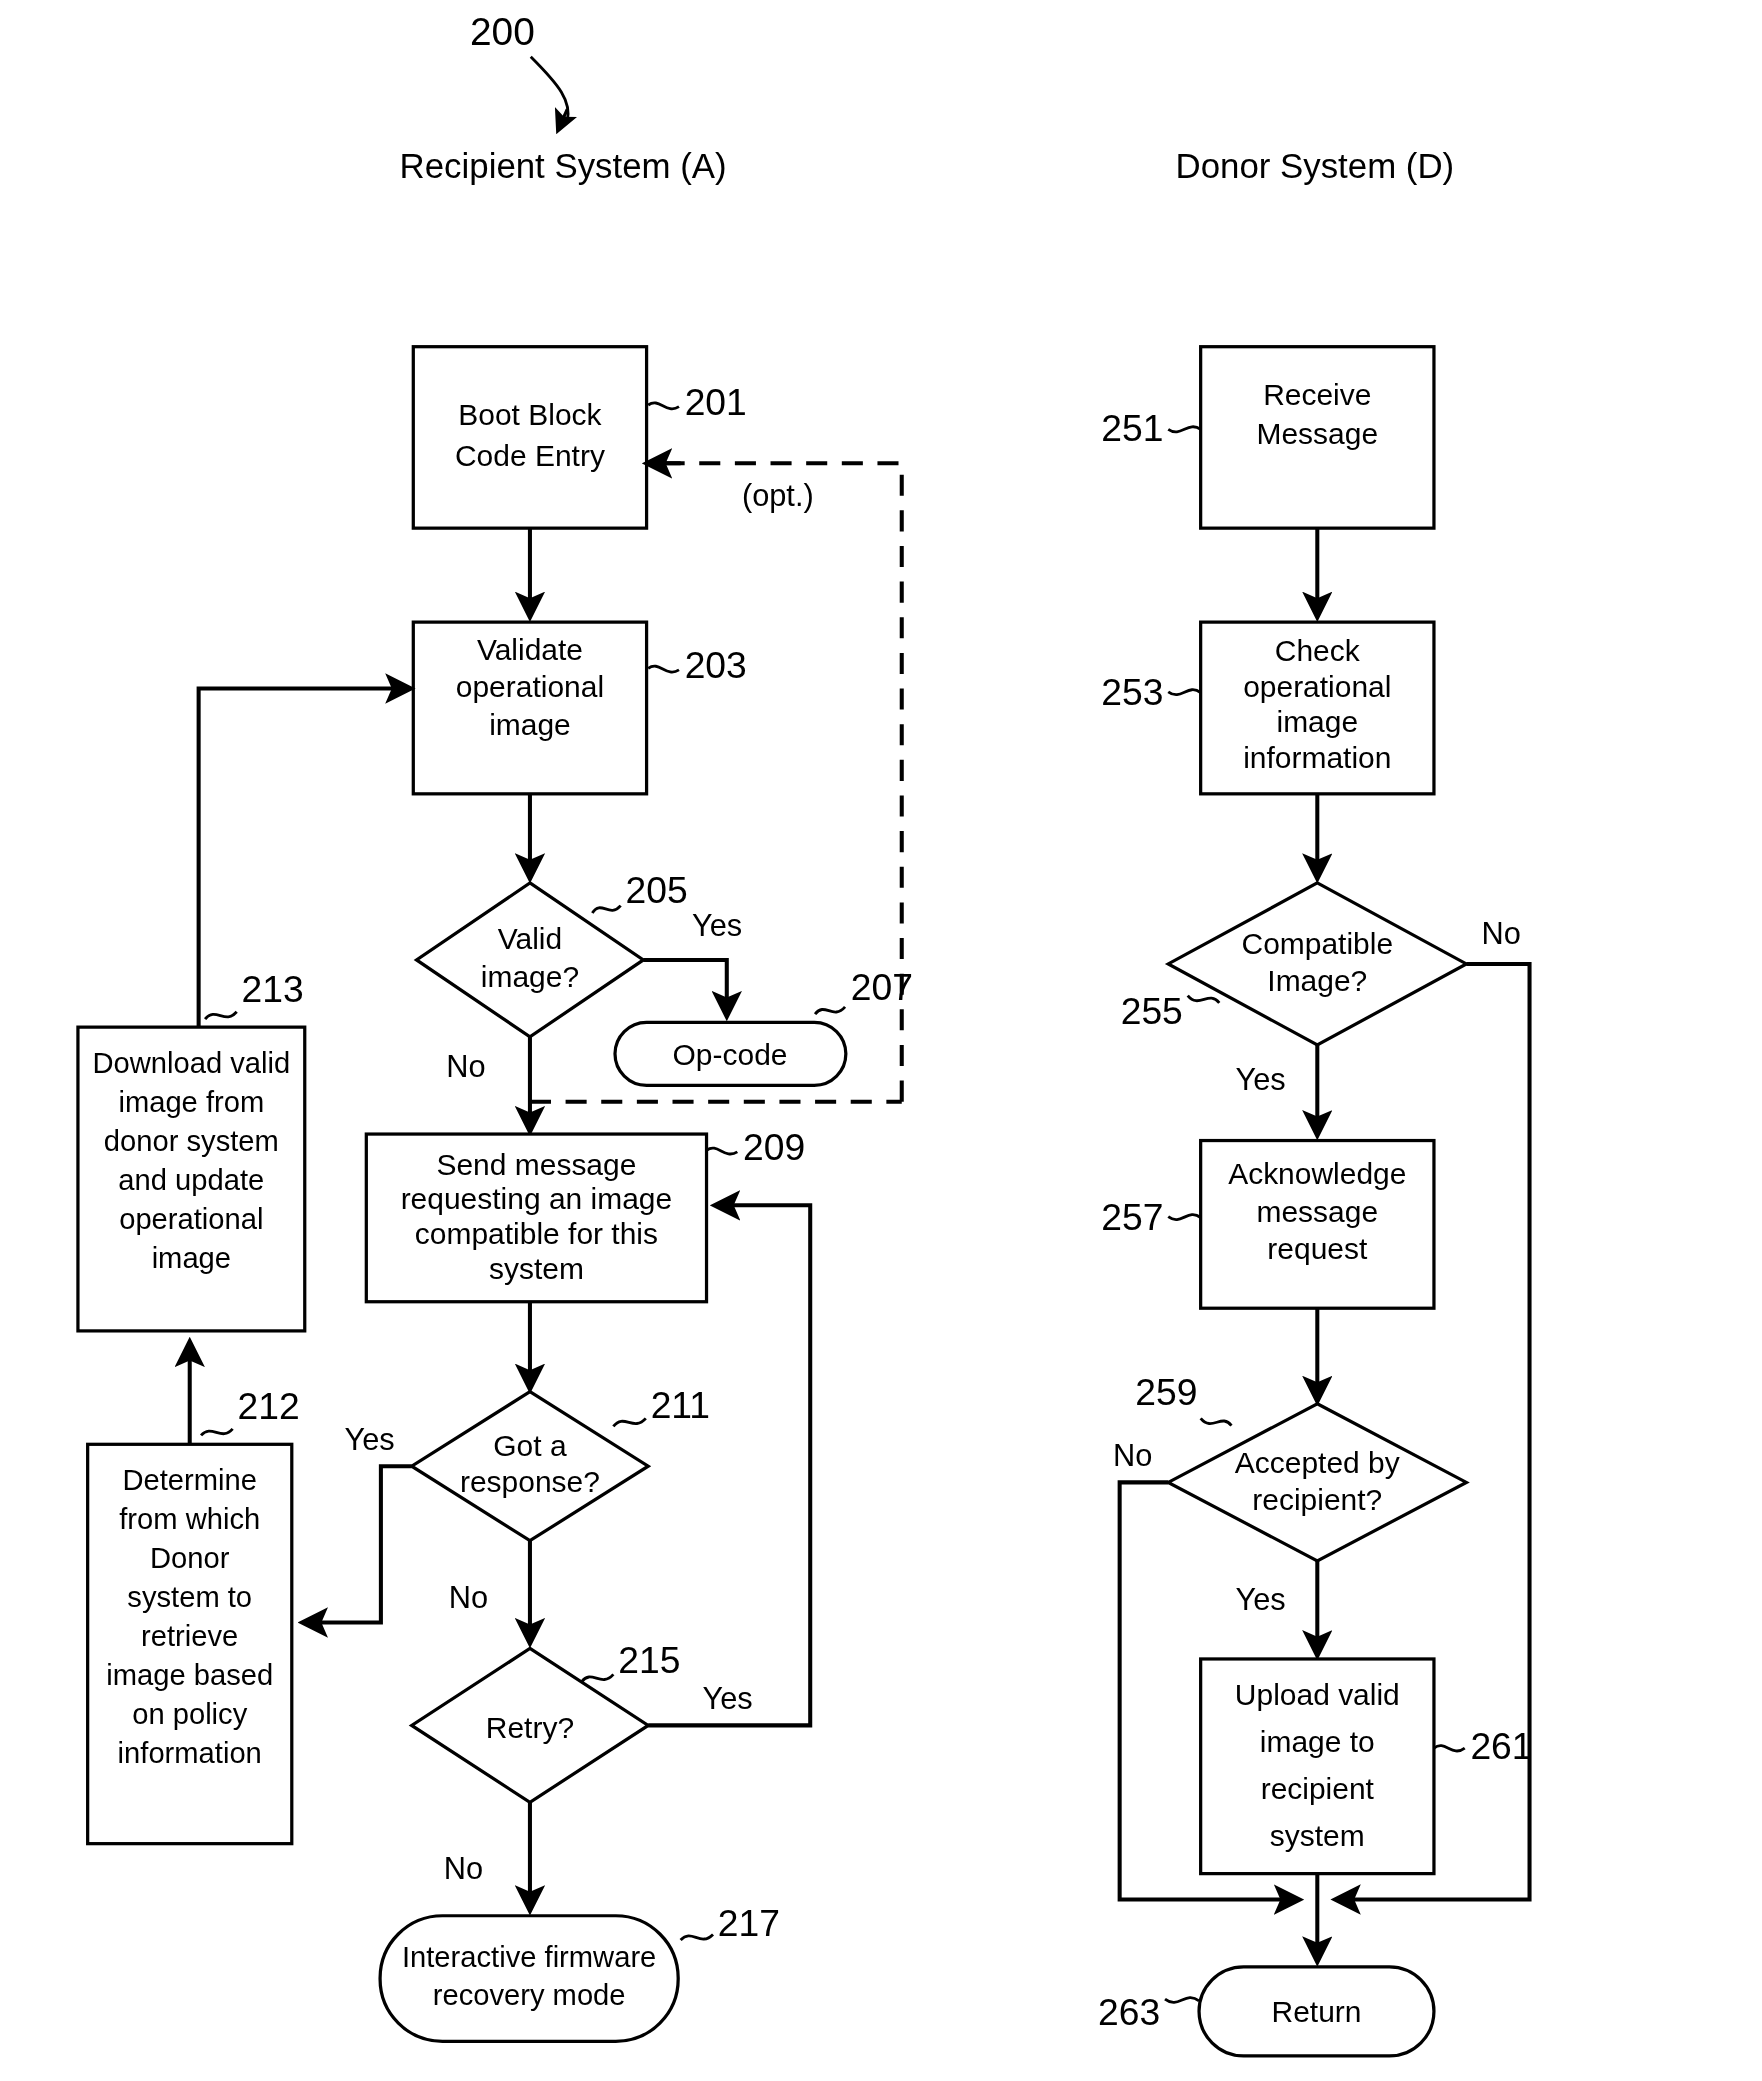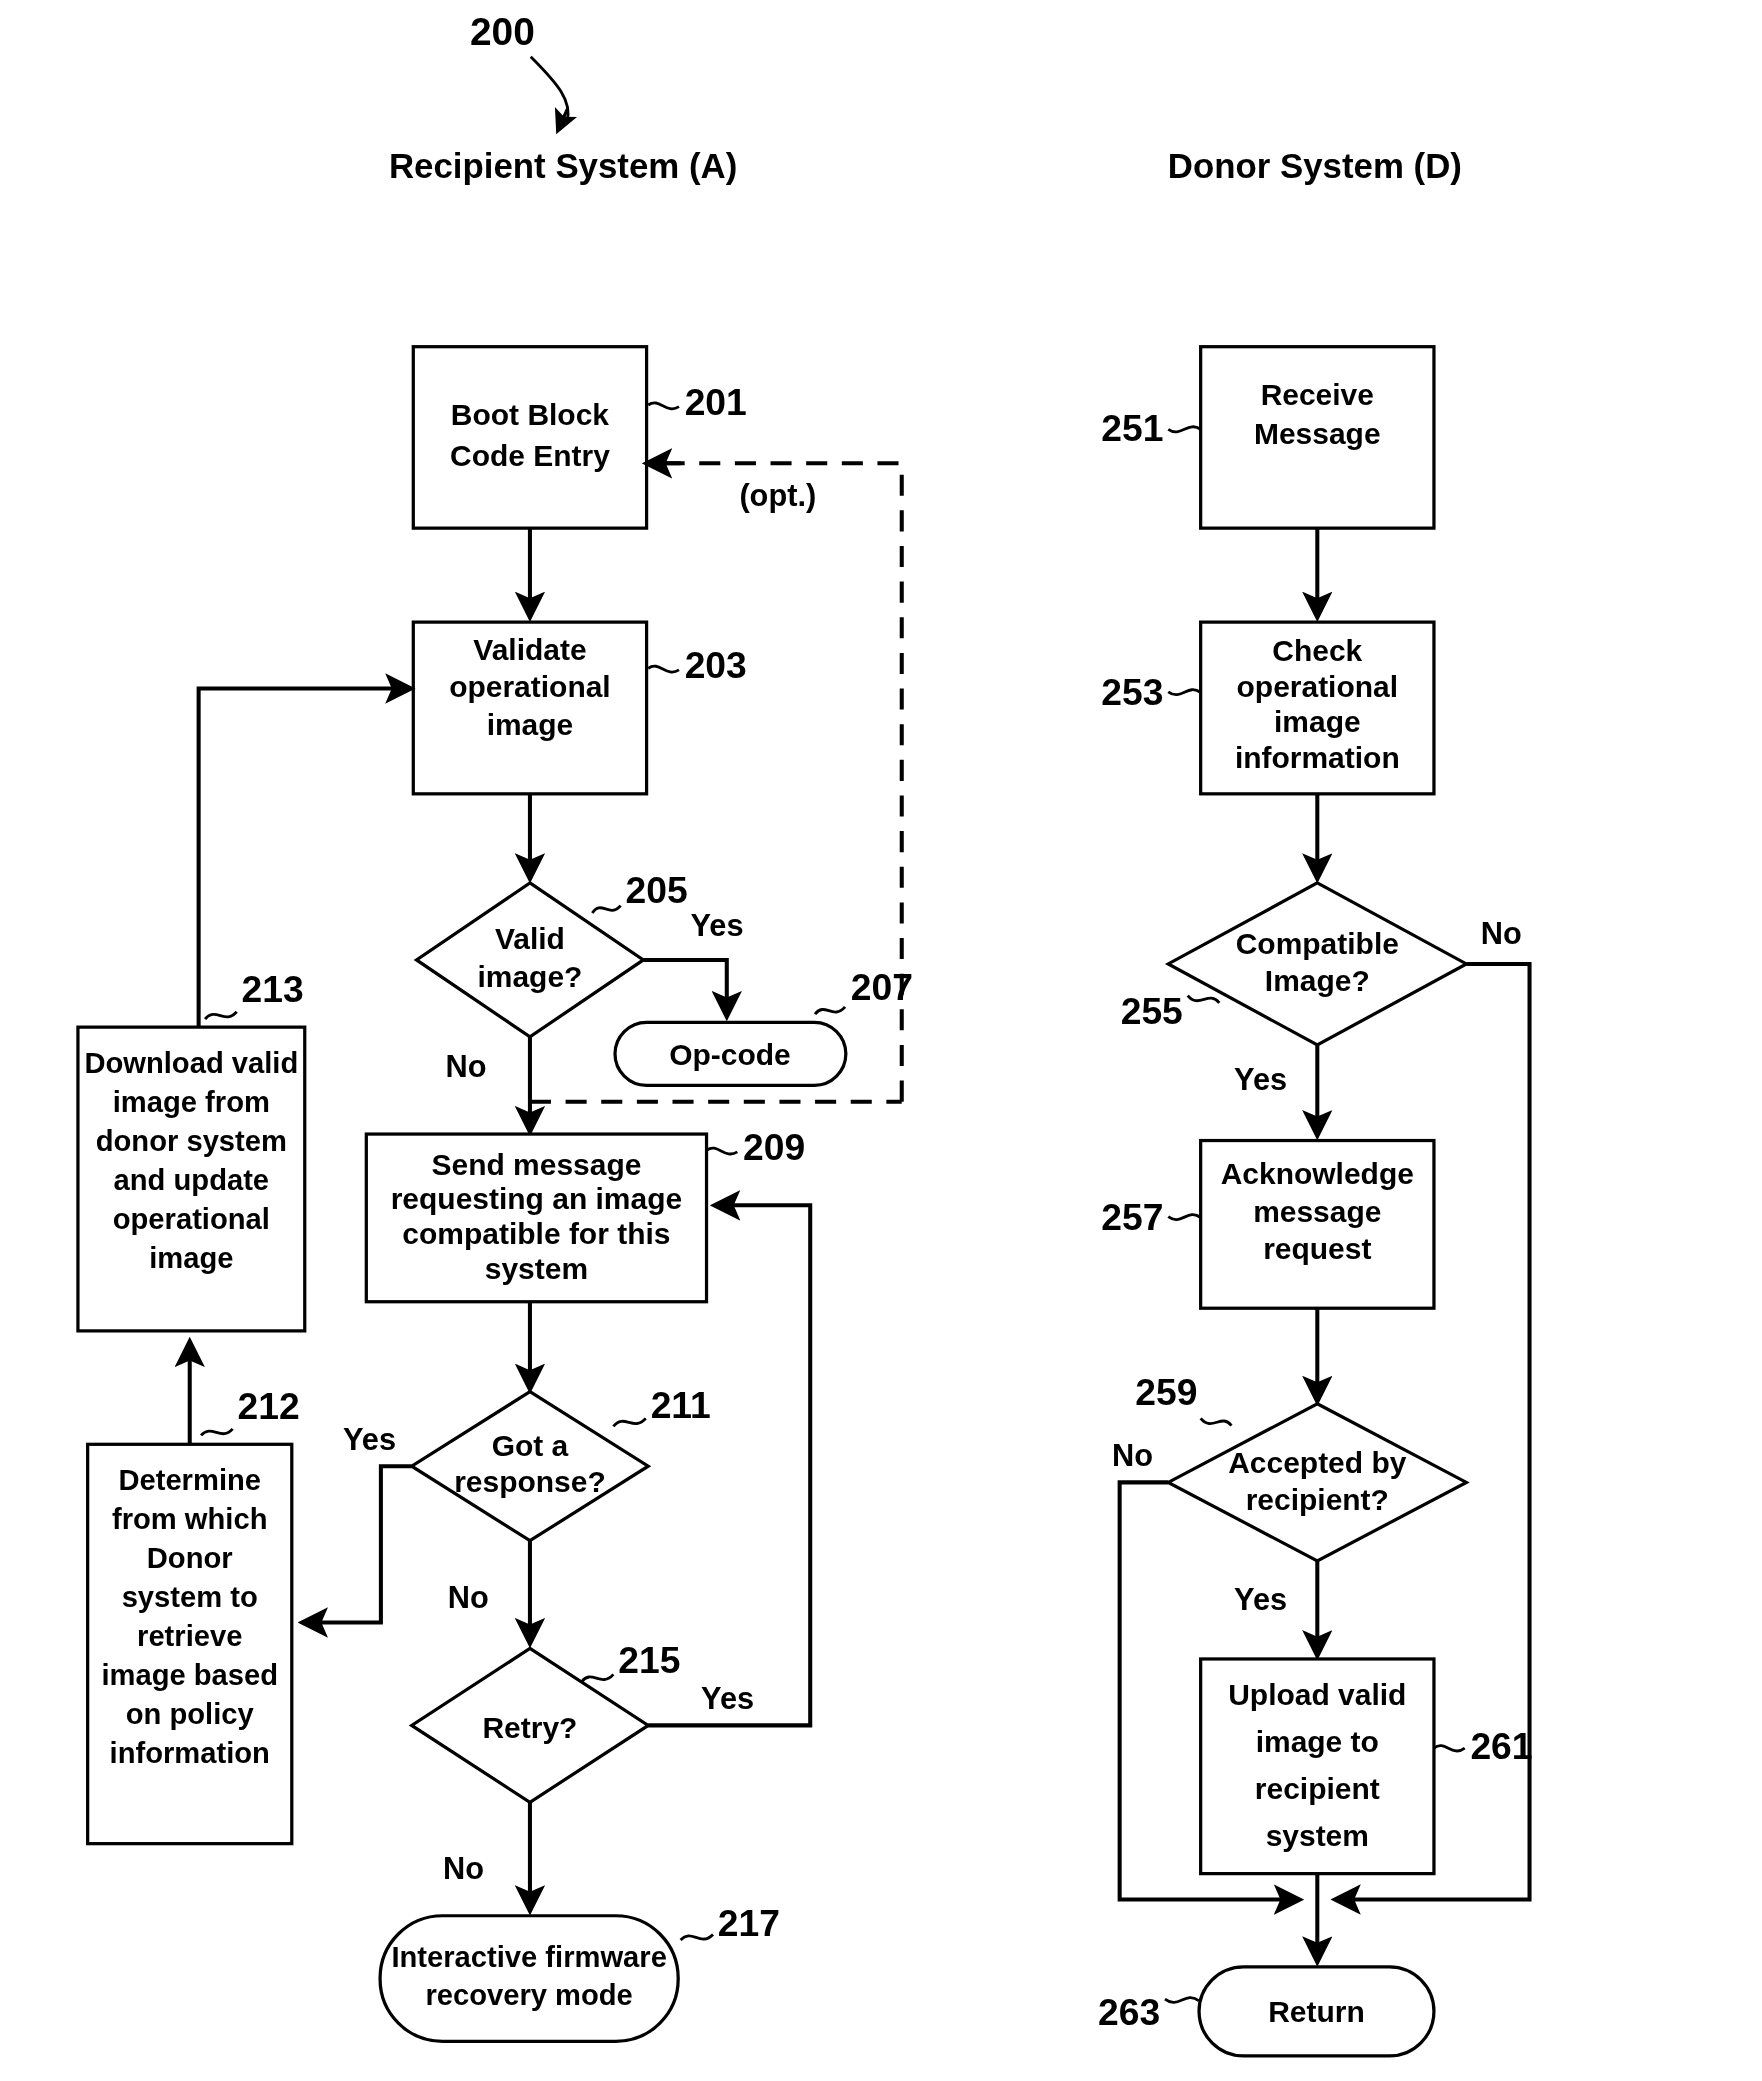--- a/index.html
+++ b/index.html
@@ -11,21 +11,20 @@
     width: 1763px;
     height: 2081px;
     font-family: "Liberation Sans", sans-serif;
     color: #000000;
     overflow: hidden;
   }
   #figure-root {
     position: relative;
     width: 1763px;
     height: 1581px;
-    font-weight: bold;
   }
   svg.diagram {
     display: block;
     width: 1763px;
     height: 2081px;
   }
   .shape {
     fill: #ffffff;
     stroke: #000000;
     stroke-width: 4;

